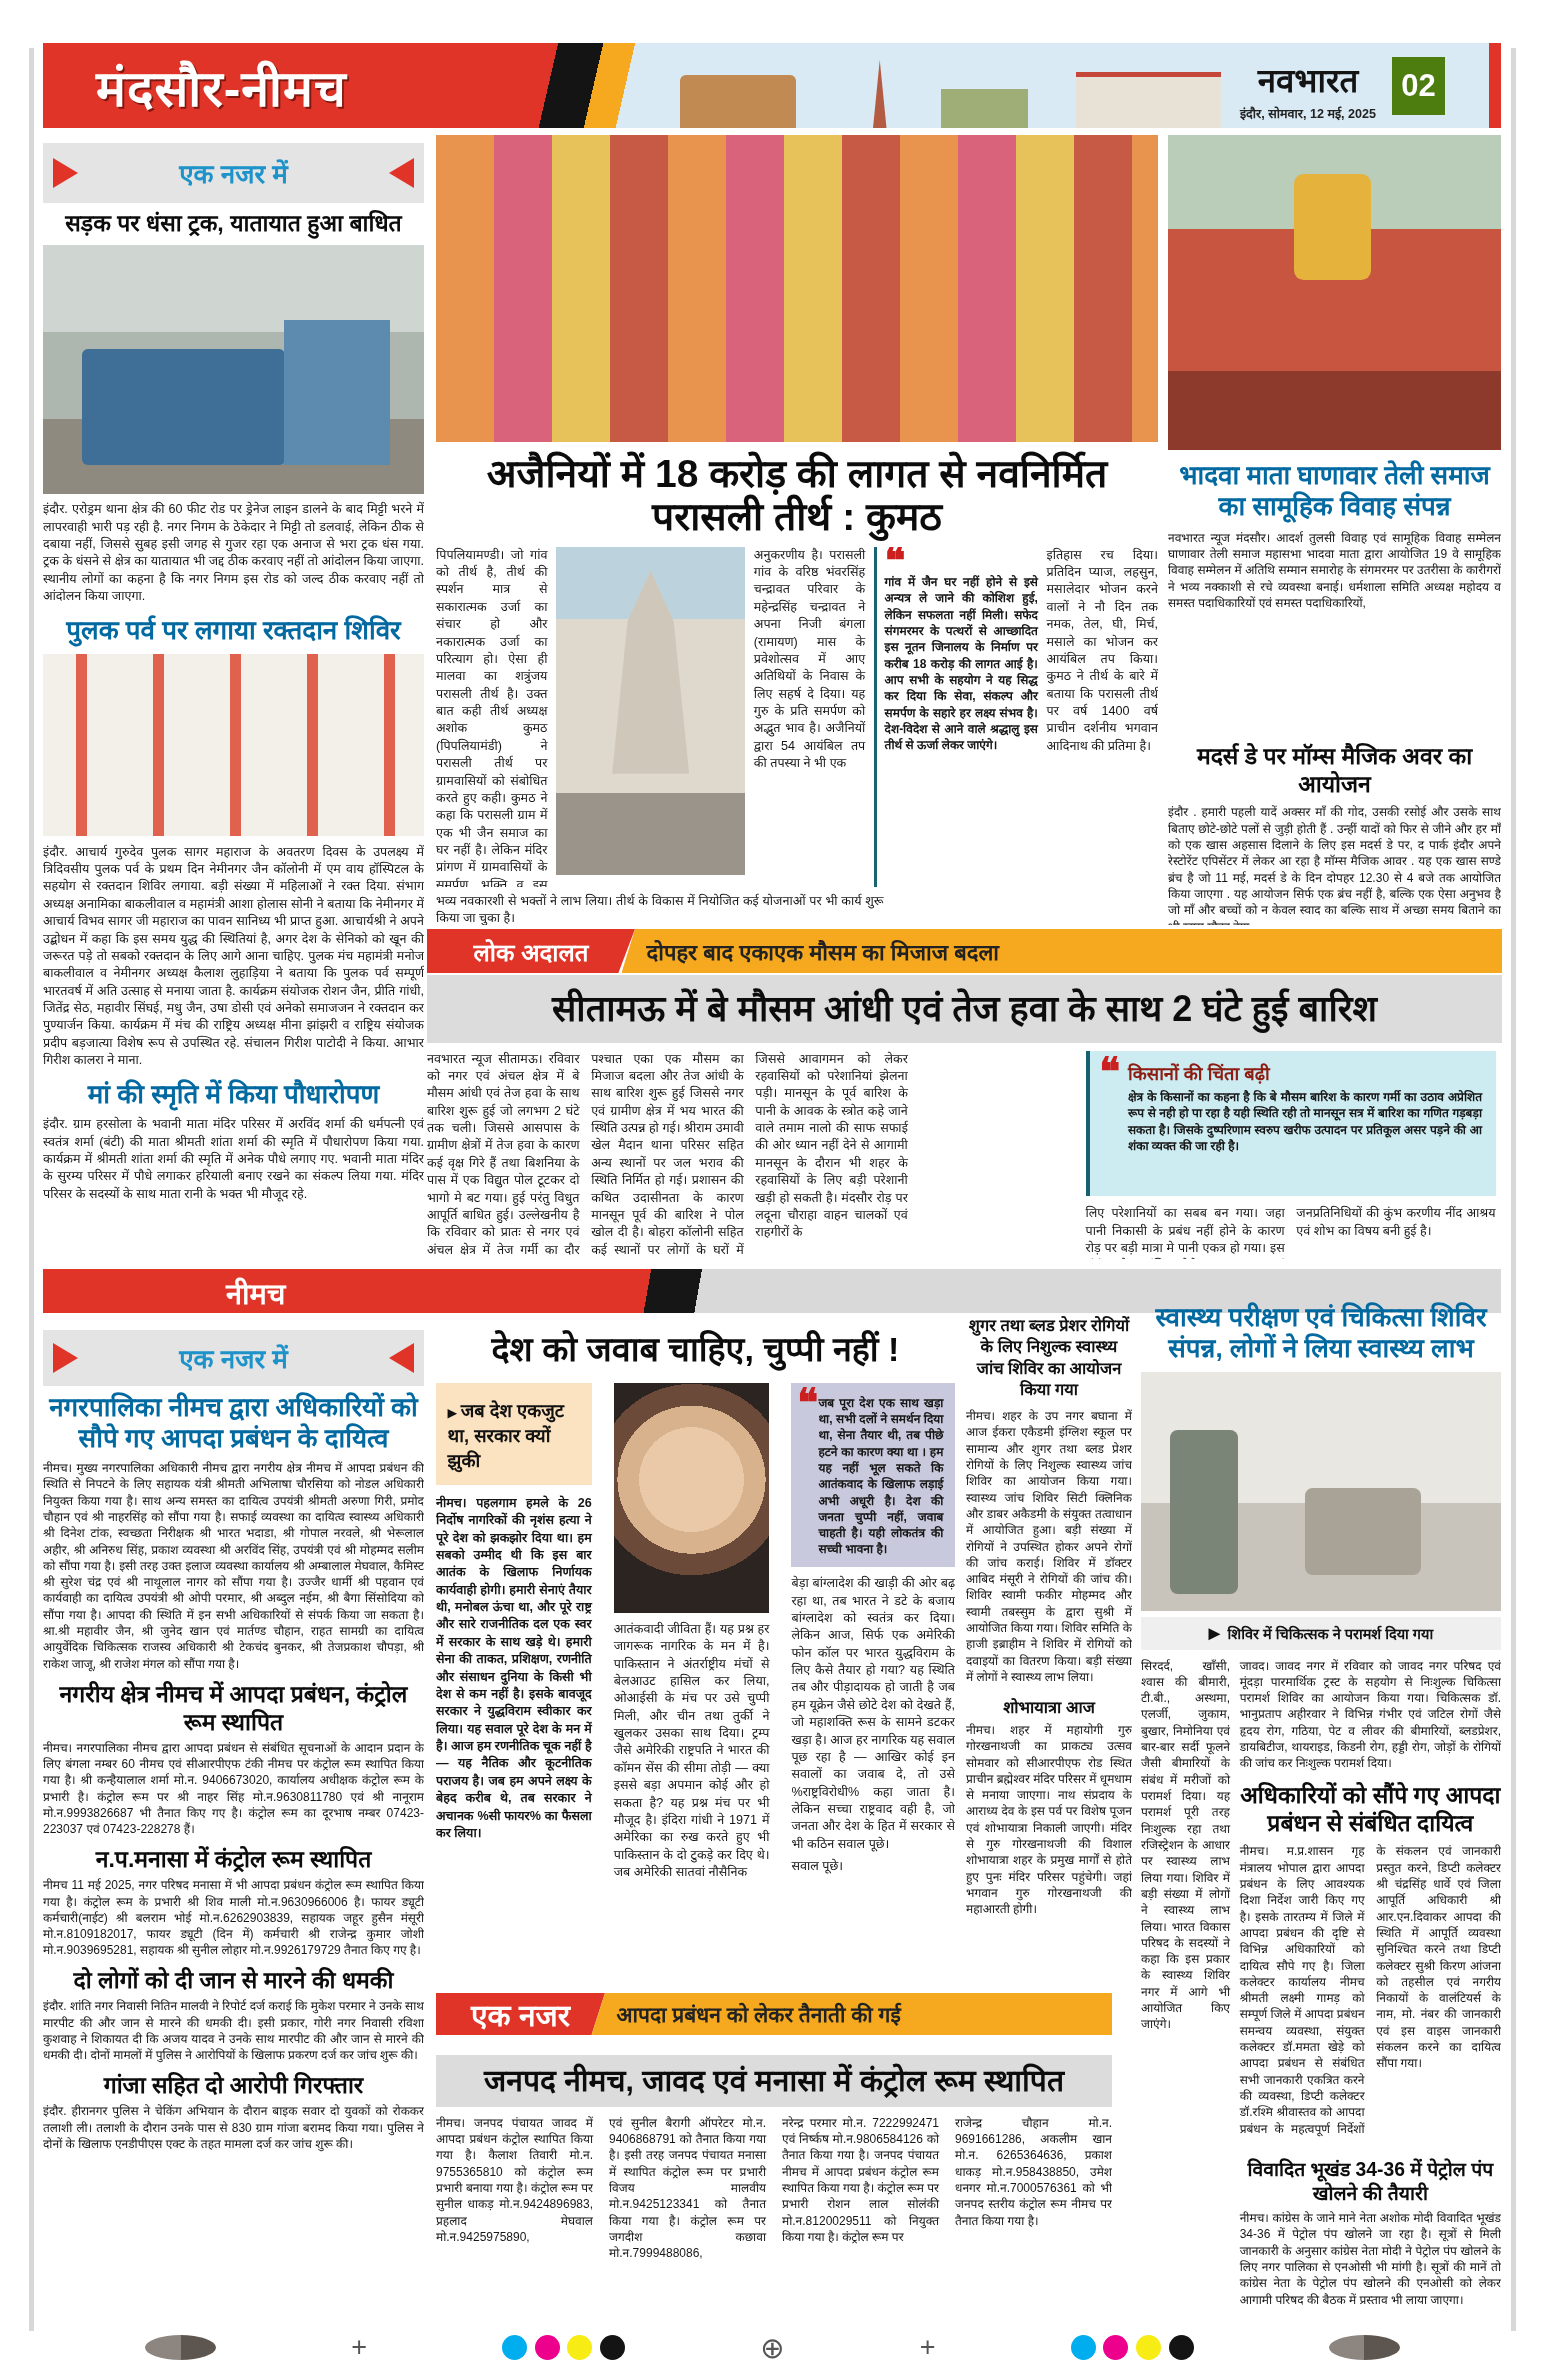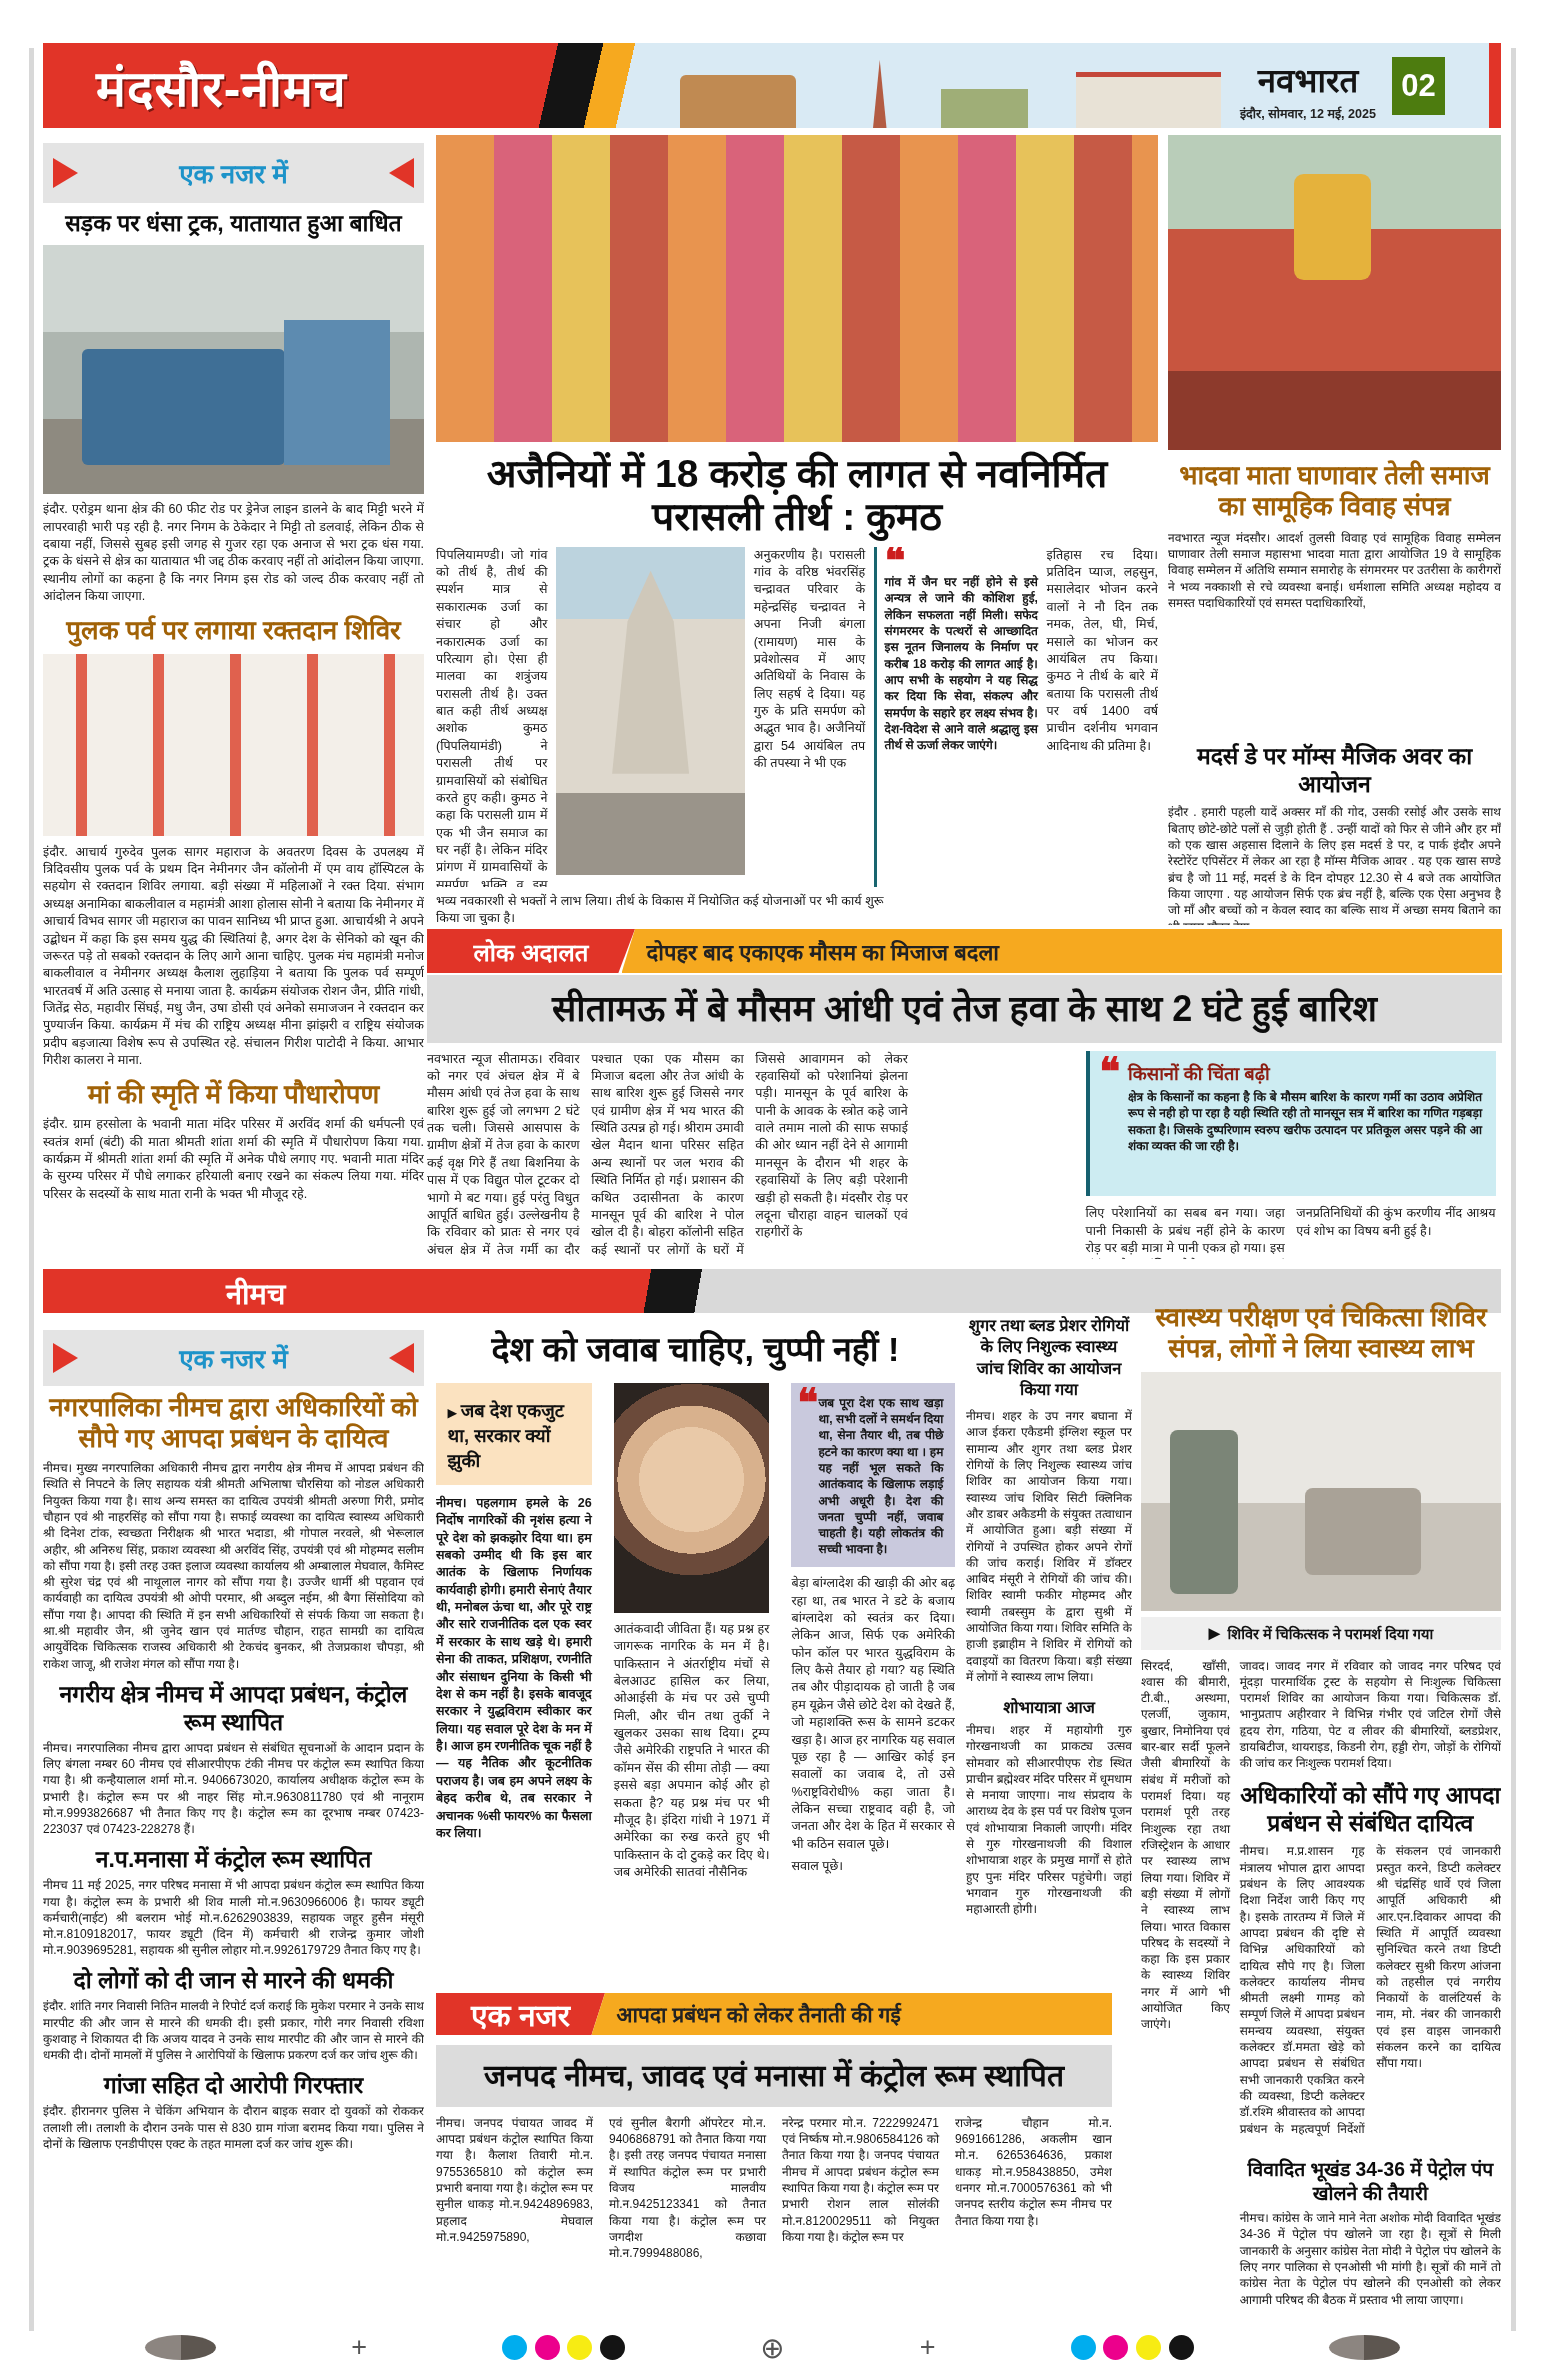--- a/index.html
+++ b/index.html
@@ -19,21 +19,21 @@
 .sky .b4{position:absolute;left:454px;bottom:0;width:145px;height:56px;background:#e8e2d6;border-top:5.8px solid #c4473a}
 .brand{position:absolute;right:116px;top:13.5px;width:154px;text-align:center}
 .brand .nm{font-size:33px;font-weight:bold;color:#141414;font-family:"Liberation Serif",serif}
 .brand .dt{font-size:12.6px;font-weight:bold;color:#222;margin-top:3.9px}
 .pgbox{position:absolute;right:56px;top:13.5px;width:53px;height:58px;background:#4d7c0f;color:#fff;font-size:31px;font-weight:bold;display:flex;align-items:center;justify-content:center}
 .hdr-bar{position:absolute;right:0;top:0;width:11.6px;height:85px;background:#e13428}
 
 .body-txt{font-size:12.6px;line-height:1.38;text-align:justify;color:#161616}
 .small-txt{font-size:12px;line-height:1.36;text-align:justify;color:#161616}
 .h-xl{font-size:39px;font-weight:bold;text-align:center;line-height:1.12;color:#0c0c0c}
-.h-lg{font-size:26px;font-weight:bold;text-align:center;line-height:1.2;color:#a16207}
+.h-lg{font-size:26px;font-weight:bold;text-align:center;line-height:1.2;color:#0369a1}
 .h-md{font-size:23px;font-weight:bold;text-align:center;line-height:1.22;color:#0c0c0c}
 .h-sm{font-size:19.3px;font-weight:bold;text-align:center;line-height:1.25;color:#0c0c0c}
 .tri{width:0;height:0;border-top:15.4px solid transparent;border-bottom:15.4px solid transparent;position:absolute;top:8.7px}
 .tri.l{left:9.7px;border-left:25px solid #e13428}
 .tri.r{right:9.7px;border-right:25px solid #e13428}
 .photo{position:relative;overflow:hidden;background:#ccc}
 .kicker-band{height:44px;display:flex;align-items:stretch;overflow:hidden}
 .kicker-band .red{background:#e13428;color:#fff;font-size:24px;font-weight:bold;display:flex;align-items:center;justify-content:center;width:208px;clip-path:polygon(0 0,100% 0,92% 100%,0 100%)}
 .kicker-band .org{background:#f6a91f;flex:1;display:flex;align-items:center;padding-left:25px;font-size:22px;font-weight:bold;color:#222;margin-left:-13.5px;clip-path:polygon(13.5px 0,100% 0,100% 100%,0 100%)}
 .grayband{background:#dcdcdc;display:flex;align-items:center;justify-content:center}
@@ -228,21 +228,21 @@
         <div class="small-txt">नीमच। कांग्रेस के जाने माने नेता अशोक मोदी विवादित भूखंड 34-36 में पेट्रोल पंप खोलने जा रहा है। सूत्रों से मिली जानकारी के अनुसार कांग्रेस नेता मोदी ने पेट्रोल पंप खोलने के लिए नगर पालिका से एनओसी भी मांगी है। सूत्रों की मानें तो कांग्रेस नेता के पेट्रोल पंप खोलने की एनओसी को लेकर आगामी परिषद की बैठक में प्रस्ताव भी लाया जाएगा।</div>
       </div>
     </div>
   </div>
 
   <div class="abs" style="left:436px;top:1993px;width:676px;height:328px;overflow:hidden">
     <div class="kicker-band" style="height:42px">
       <div class="red" style="width:169px;font-size:30px">एक नजर</div>
       <div class="org" style="font-size:21px">आपदा प्रबंधन को लेकर तैनाती की गई</div>
     </div>
-    <div class="grayband" style="height:62px;margin-top:10px">
+    <div class="grayband" style="height:52px;margin-top:20px">
       <div class="h-xl" style="font-size:30px">जनपद नीमच, जावद एवं मनासा में कंट्रोल रूम स्थापित</div>
     </div>
     <div style="display:flex;gap:16px;margin-top:7.7px;height:214px;overflow:hidden">
       <div class="small-txt" style="flex:1">नीमच। जनपद पंचायत जावद में आपदा प्रबंधन कंट्रोल स्थापित किया गया है। कैलाश तिवारी मो.न. 9755365810 को कंट्रोल रूम प्रभारी बनाया गया है। कंट्रोल रूम पर सुनील धाकड़ मो.न.9424896983, प्रहलाद मेघवाल मो.न.9425975890,</div>
       <div class="small-txt" style="flex:1">एवं सुनील बैरागी ऑपरेटर मो.न. 9406868791 को तैनात किया गया है। इसी तरह जनपद पंचायत मनासा में स्थापित कंट्रोल रूम पर प्रभारी विजय मालवीय मो.न.9425123341 को तैनात किया गया है। कंट्रोल रूम पर जगदीश कछावा मो.न.7999488086,</div>
       <div class="small-txt" style="flex:1">नरेन्द्र परमार मो.न. 7222992471 एवं निर्ष्कष मो.न.9806584126 को तैनात किया गया है। जनपद पंचायत नीमच में आपदा प्रबंधन कंट्रोल रूम स्थापित किया गया है। कंट्रोल रूम पर प्रभारी रोशन लाल सोलंकी मो.न.8120029511 को नियुक्त किया गया है। कंट्रोल रूम पर</div>
       <div class="small-txt" style="flex:1">राजेन्द्र चौहान मो.न. 9691661286, अकलीम खान मो.न. 6265364636, प्रकाश धाकड़ मो.न.958438850, उमेश धनगर मो.न.7000576361 को भी जनपद स्तरीय कंट्रोल रूम नीमच पर तैनात किया गया है।</div>
     </div>
   </div>
 

